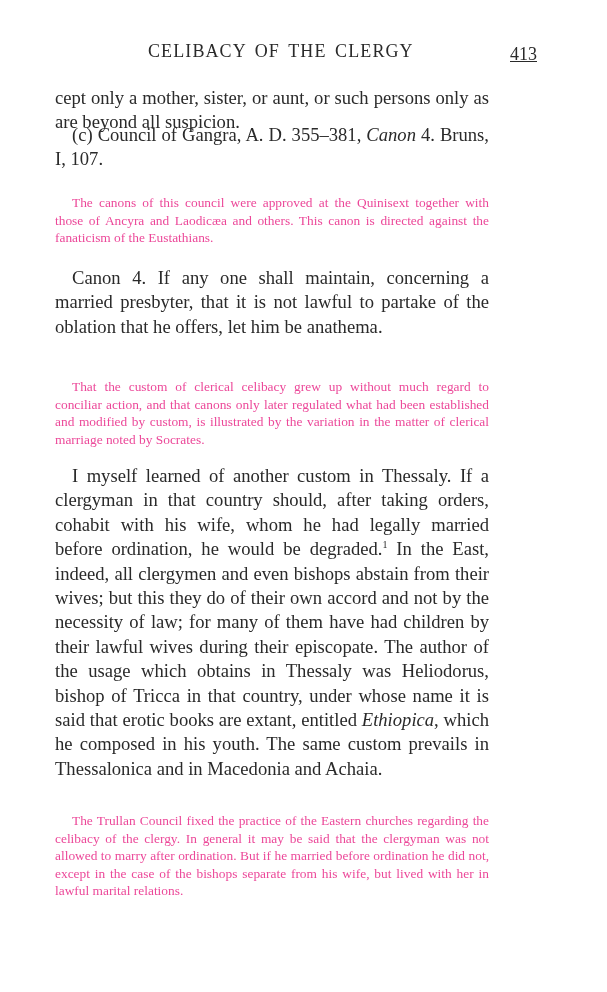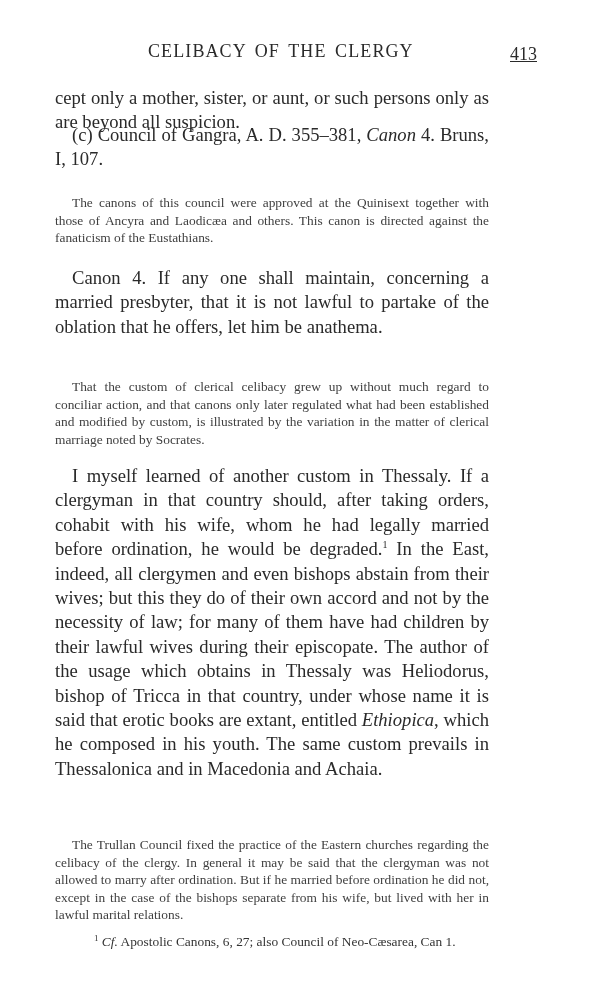--- a/index.html
+++ b/index.html
@@ -15,21 +15,21 @@
     font-size: 18px; letter-spacing: 1.1px; word-spacing: 3px;
   }
   .page-number { position: absolute; left: 510px; top: 3px; font-size: 18px; text-decoration: underline; }
 
   .body-text {
     position: absolute; left: 47px; width: 434px;
     font-size: 18.6px; line-height: 24.4px; text-align: justify;
   }
   .small-text {
     position: absolute; left: 47px; width: 434px;
-    font-size: 13.4px; line-height: 17.6px; text-align: justify; color: #404040;
+    font-size: 13.4px; line-height: 17.6px; text-align: justify; color: #ec4899;
   }
   .indent { text-indent: 17px; }
   .sup { font-size: 10px; vertical-align: super; line-height: 0; }
   .ital { font-style: italic; }
   .footnote {
     position: absolute; left: 86px; top: 925px; width: 420px;
     font-size: 13.4px; line-height: 18px; color: #333;
   }
   .footnote .sup { font-size: 9px; }
   p { margin: 8px; }
@@ -51,17 +51,16 @@
   <p class="small-text indent" style="top:186px;">The canons of this council were approved at the Quinisext together with those of Ancyra and Laodicæa and others.  This canon is directed against the fanaticism of the Eustathians.</p>
 
   <p class="body-text indent" style="top:258px;">Canon 4.  If any one shall maintain, concerning a married presbyter, that it is not lawful to partake of the oblation that he offers, let him be anathema.</p>
 
 
   <p class="small-text indent" style="top:370px;">That the custom of clerical celibacy grew up without much regard to conciliar action, and that canons only later regulated what had been established and modified by custom, is illustrated by the variation in the matter of clerical marriage noted by Socrates.</p>
 
   <p class="body-text indent" style="top:456px;"><span>I myself learned of another custom in Thessaly.  If a clergyman in that country should, after taking orders, cohabit with his wife, whom he had legally married before ordination, he would be degraded.</span><span class="sup">1</span><span>  In the East, indeed, all clergymen and even bishops abstain from their wives; but this they do of their own accord and not by the necessity of law; for many of them have had children by their lawful wives during their episcopate.  The author of the usage which obtains in Thessaly was Heliodorus, bishop of Tricca in that country, under whose name it is said that erotic books are extant, entitled </span><span class="ital">Ethiopica</span><span>, which he composed in his youth.  The same custom prevails in Thessalonica and in Macedonia and Achaia.</span></p>
 
 
-  <p class="small-text indent" style="top:828px;">The Trullan Council fixed the practice of the Eastern churches regarding the celibacy of the clergy.  In general it may be said that the clergyman was not allowed to marry after ordination.  But if he married before ordination he did not, except in the case of the bishops separate from his wife, but lived with her in lawful marital relations.</p>
+  <p class="small-text indent" style="top:804px;">The Trullan Council fixed the practice of the Eastern churches regarding the celibacy of the clergy.  In general it may be said that the clergyman was not allowed to marry after ordination.  But if he married before ordination he did not, except in the case of the bishops separate from his wife, but lived with her in lawful marital relations.</p>
 
-  <p class="footnote"><span class="sup">1</span> <span class="ital">Cf.</span><span> Apostolic Canons, 6, 27; also Council of Neo-Cæsarea, Can  1.</span></p>
 
 </div>
 
 </body></html>

